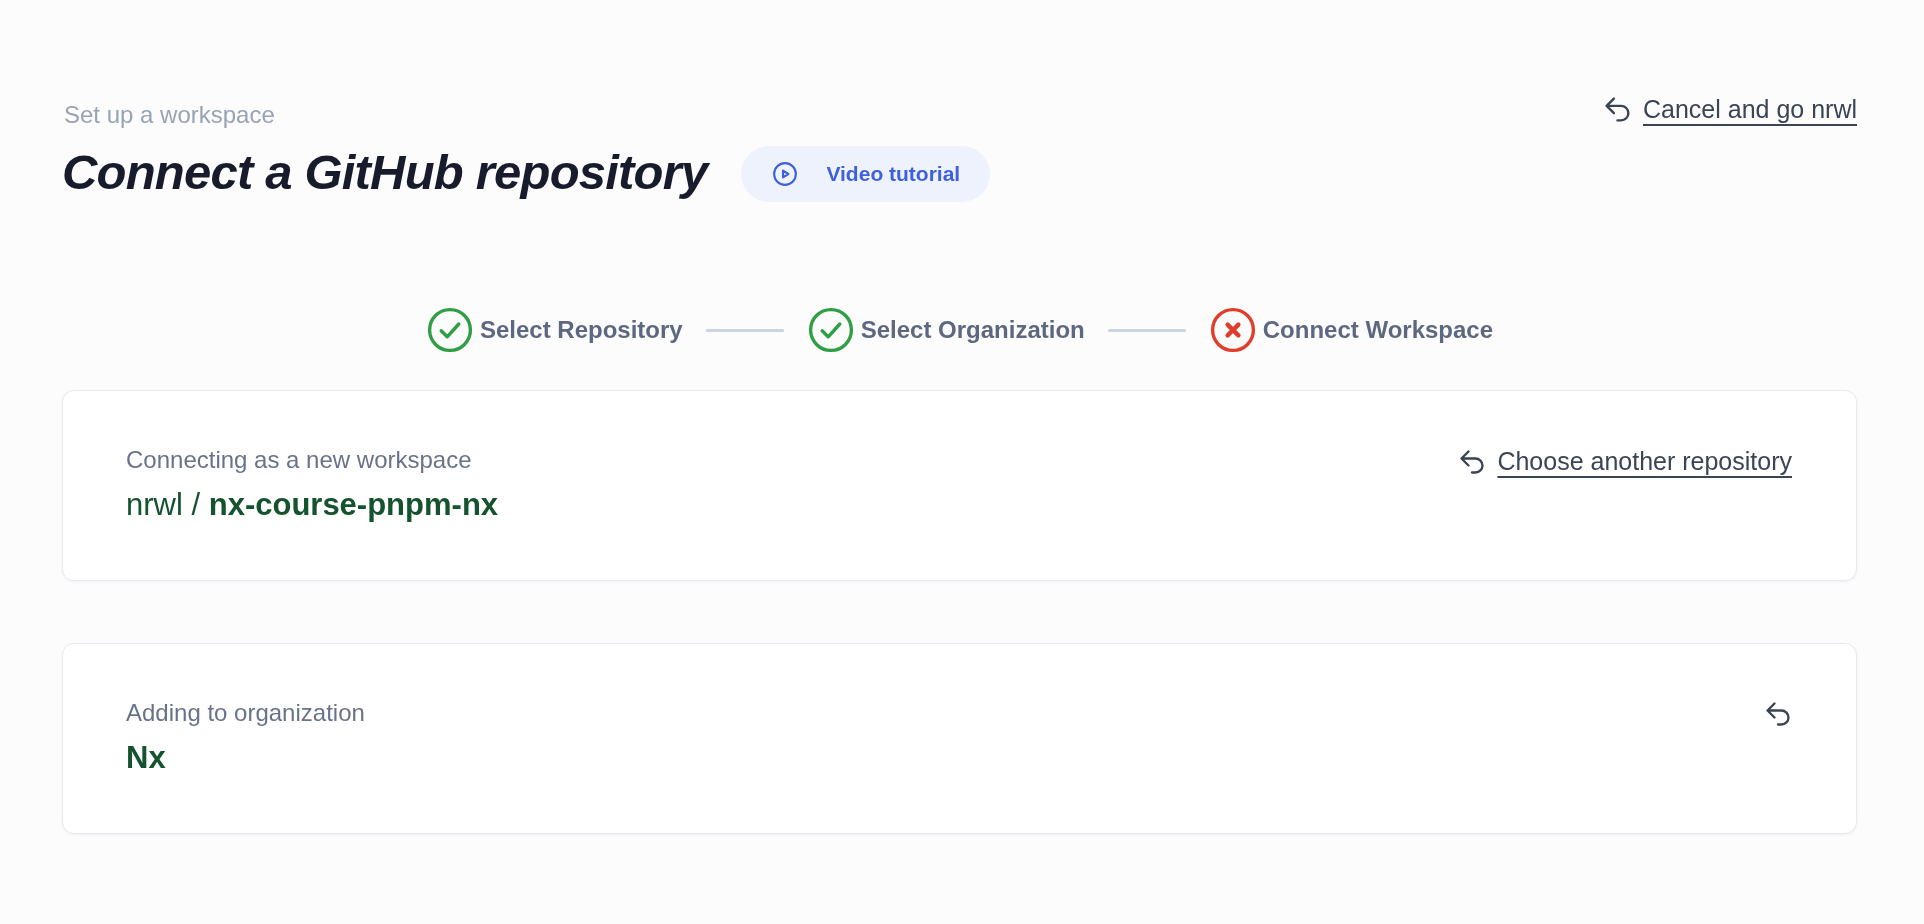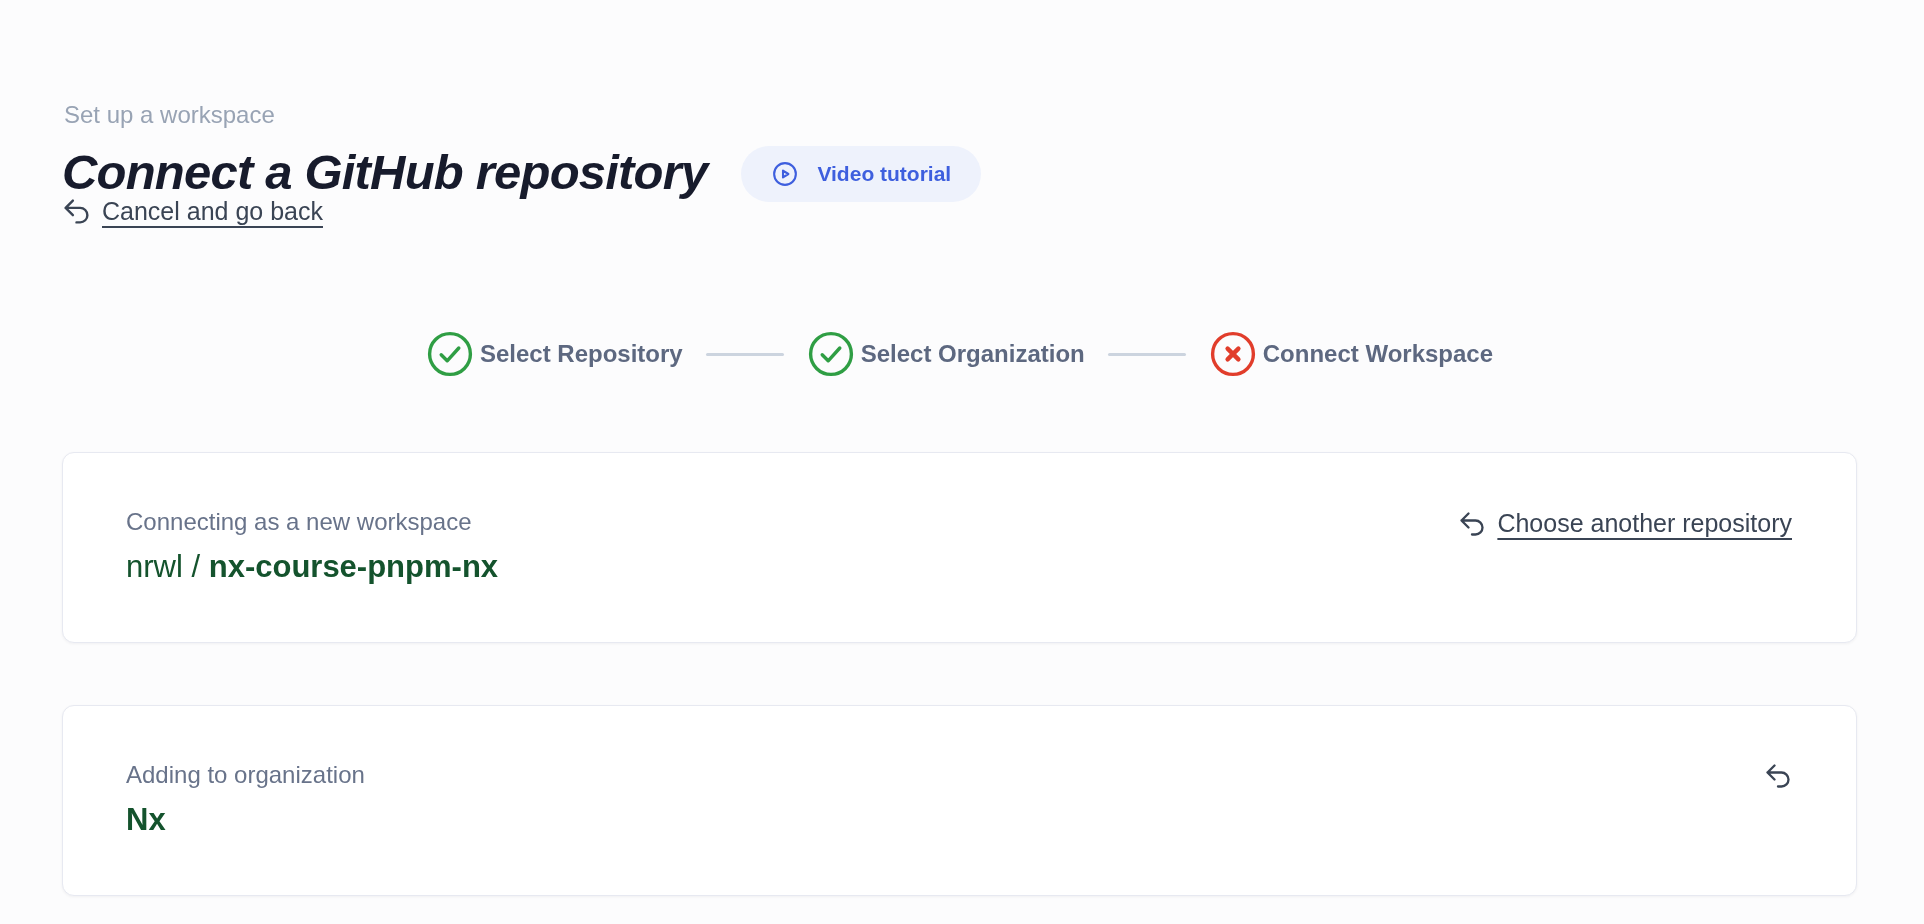--- a/index.html
+++ b/index.html
@@ -5,26 +5,26 @@
   * { box-sizing: border-box; margin: 0; padding: 0; }
   html, body { width: 1924px; height: 924px; overflow: hidden; }
   body {
     font-family: "Liberation Sans", sans-serif;
     background: #fcfcfd;
     color: #171b2c;
   }
   .page { width: 100%; height: 100%; padding: 100px 67px 0 62px; }
 
   
-  .header { display: flex; justify-content: space-between; align-items: flex-start; flex-direction: column; }
+  .header { display: flex; justify-content: space-between; align-items: flex-start; }
   .eyebrow { font-size: 24px; line-height: 29px; color: #98a3b4; margin: 0 0 13px 2px; }
   .title-row { display: flex; align-items: center; gap: 34px; }
   h1 { font-size: 49px; line-height: 56px; font-weight: 800; letter-spacing: -0.8px; color: #171b2c; font-style: italic; }
   .video-btn {
-    display: inline-flex; align-items: center; gap: 18px;
+    display: inline-flex; align-items: center; gap: 27px;
     background: #eef2fc; color: #3e5fde; border: none; cursor: pointer;
     height: 56px; padding: 0 30px; border-radius: 28px;
     font-family: inherit; font-size: 21px; font-weight: 700;
     margin-top: 4px;
   }
   .video-btn svg { display: block; }
 
   .link {
     display: inline-flex; align-items: center; gap: 11px;
     color: #3a4454; font-size: 25px; font-weight: 500;
@@ -49,21 +49,21 @@
 
   
   .card {
     background: #ffffff;
     border: 1px solid #e7e9f1;
     border-radius: 12px;
     box-shadow: 0 1px 3px rgba(16, 24, 40, 0.05);
     padding: 54px 64px 54px 63px;
     display: flex; justify-content: space-between; align-items: flex-start;
   }
-  .card-1 { margin-top: 74px; }
+  .card-1 { margin-top: 36px; }
   .card-2 { margin-top: 62px; }
   .card-label { font-size: 24px; line-height: 29px; color: #68738a; }
   .card-value { margin-top: 10px; font-size: 31px; line-height: 42px; color: #14532d; }
   .card-value .org { font-weight: 500; }
   .card-value .repo { font-weight: 800; }
   .card-value .name { font-weight: 700; text-align: center; }
   .card .link { margin-top: 2px; }
 </style>
 </head>
 <body>
@@ -85,21 +85,21 @@
           <span>Video tutorial</span>
         </button>
       </div>
     </div>
     <a class="link cancel-link">
       <span>
         <svg width="29" height="29" viewBox="0 0 24 24" fill="none" stroke="currentColor">
           <path d="M9 15 3 9m0 0 6-6M3 9h12a6 6 0 0 1 0 12h-3" stroke-width="2" stroke-linecap="round" stroke-linejoin="round"></path>
         </svg>
       </span>
-      <span class="link-text">Cancel and go back</span>
+      <span class="link-text">Cancel and go nrwl</span>
     </a>
   </div>
 
   <div class="stepper">
     <div class="step">
       <span class="step-icon green">
         <svg width="48" height="48" viewBox="0 0 24 24" fill="none" stroke="currentColor">
           <circle cx="12" cy="12" r="10.2" stroke-width="1.7"></circle>
           <path d="M7.6 12.4l3 3 5.8-6.4" stroke-width="1.7" stroke-linecap="round" stroke-linejoin="round"></path>
         </svg>

